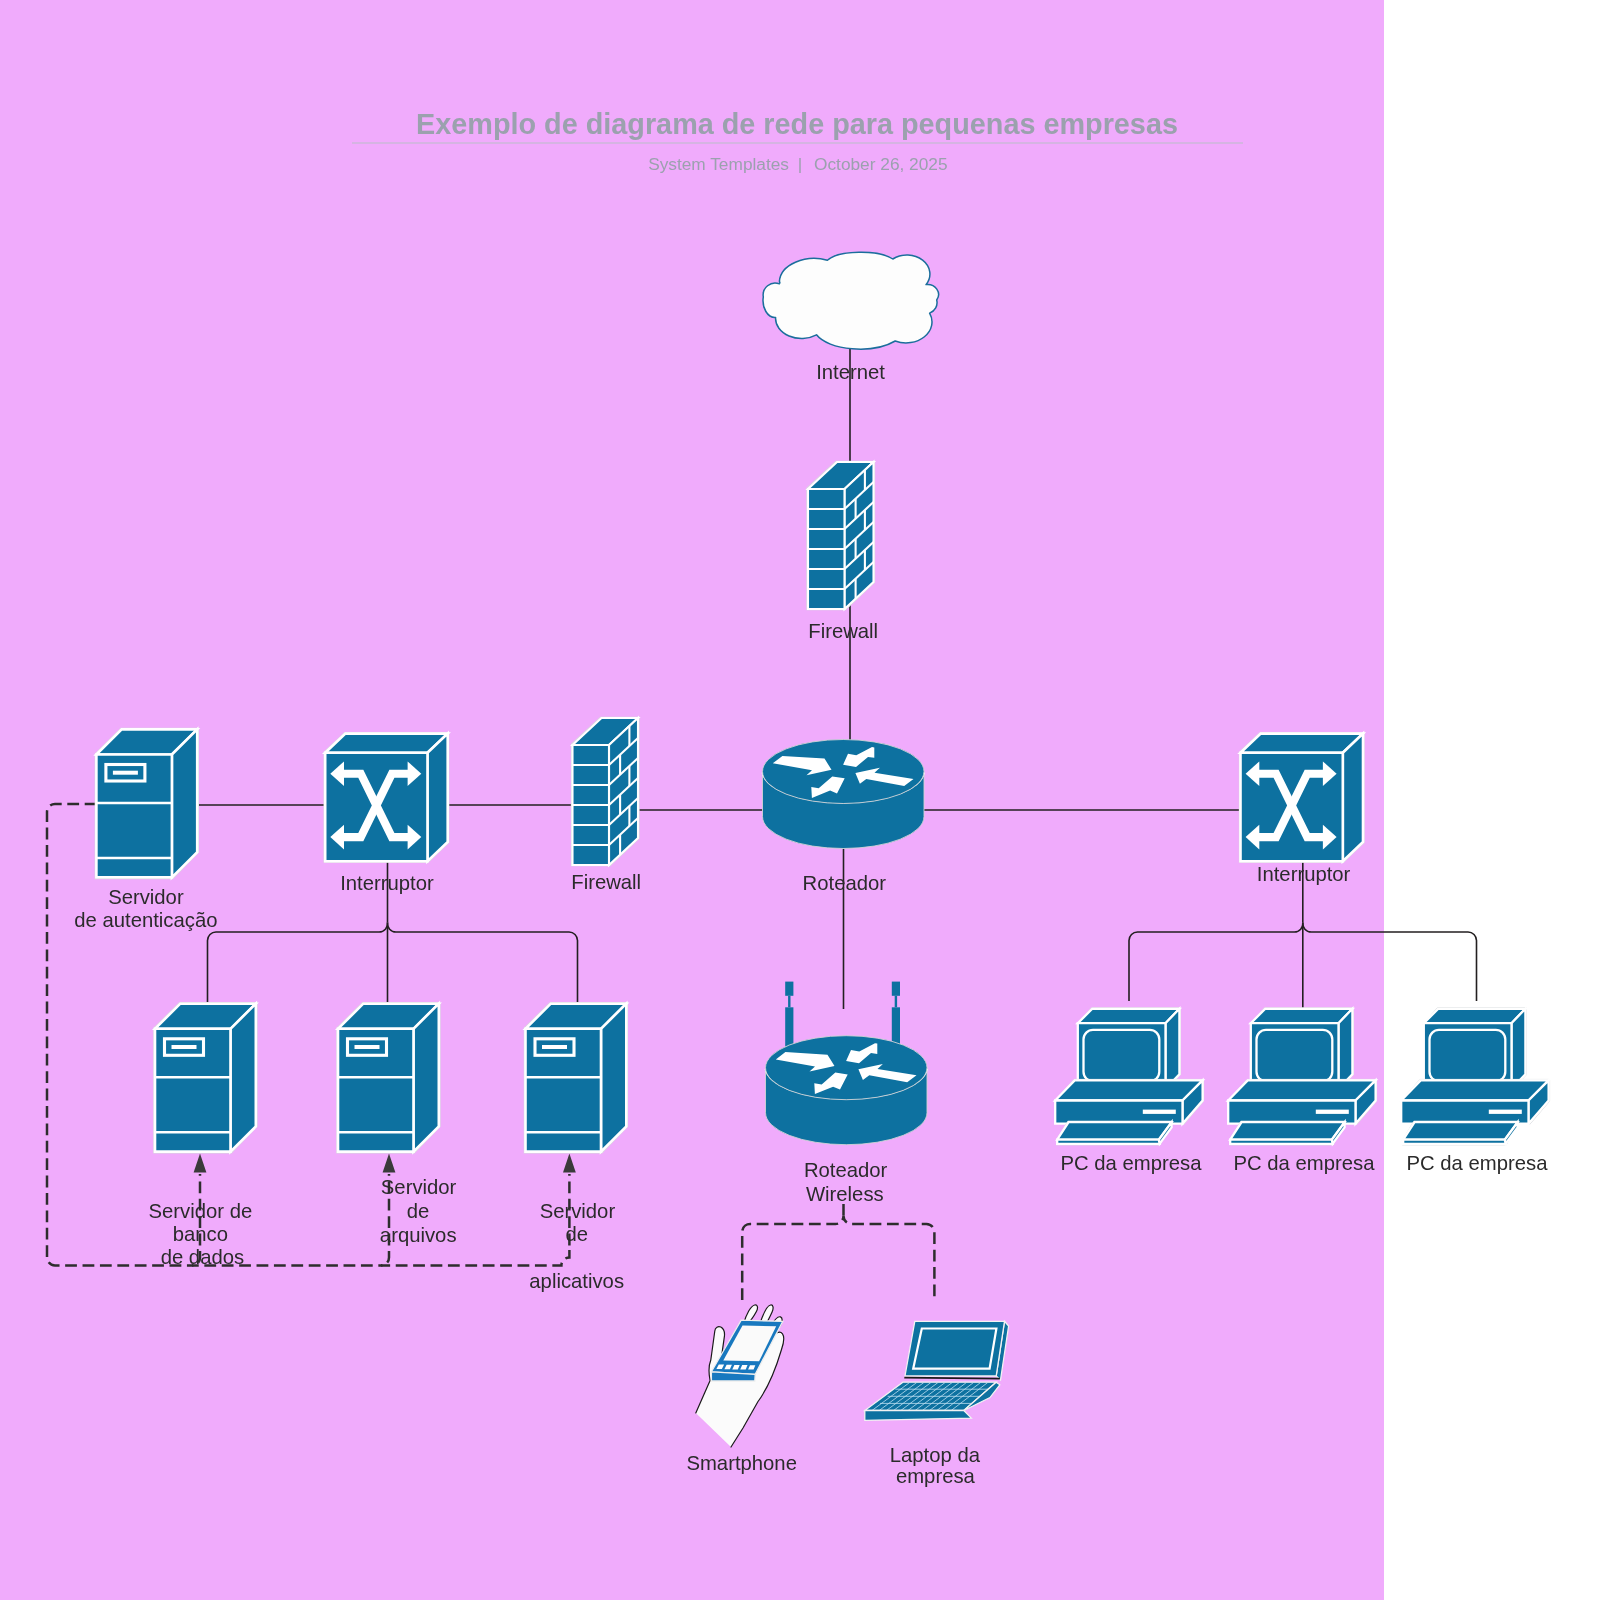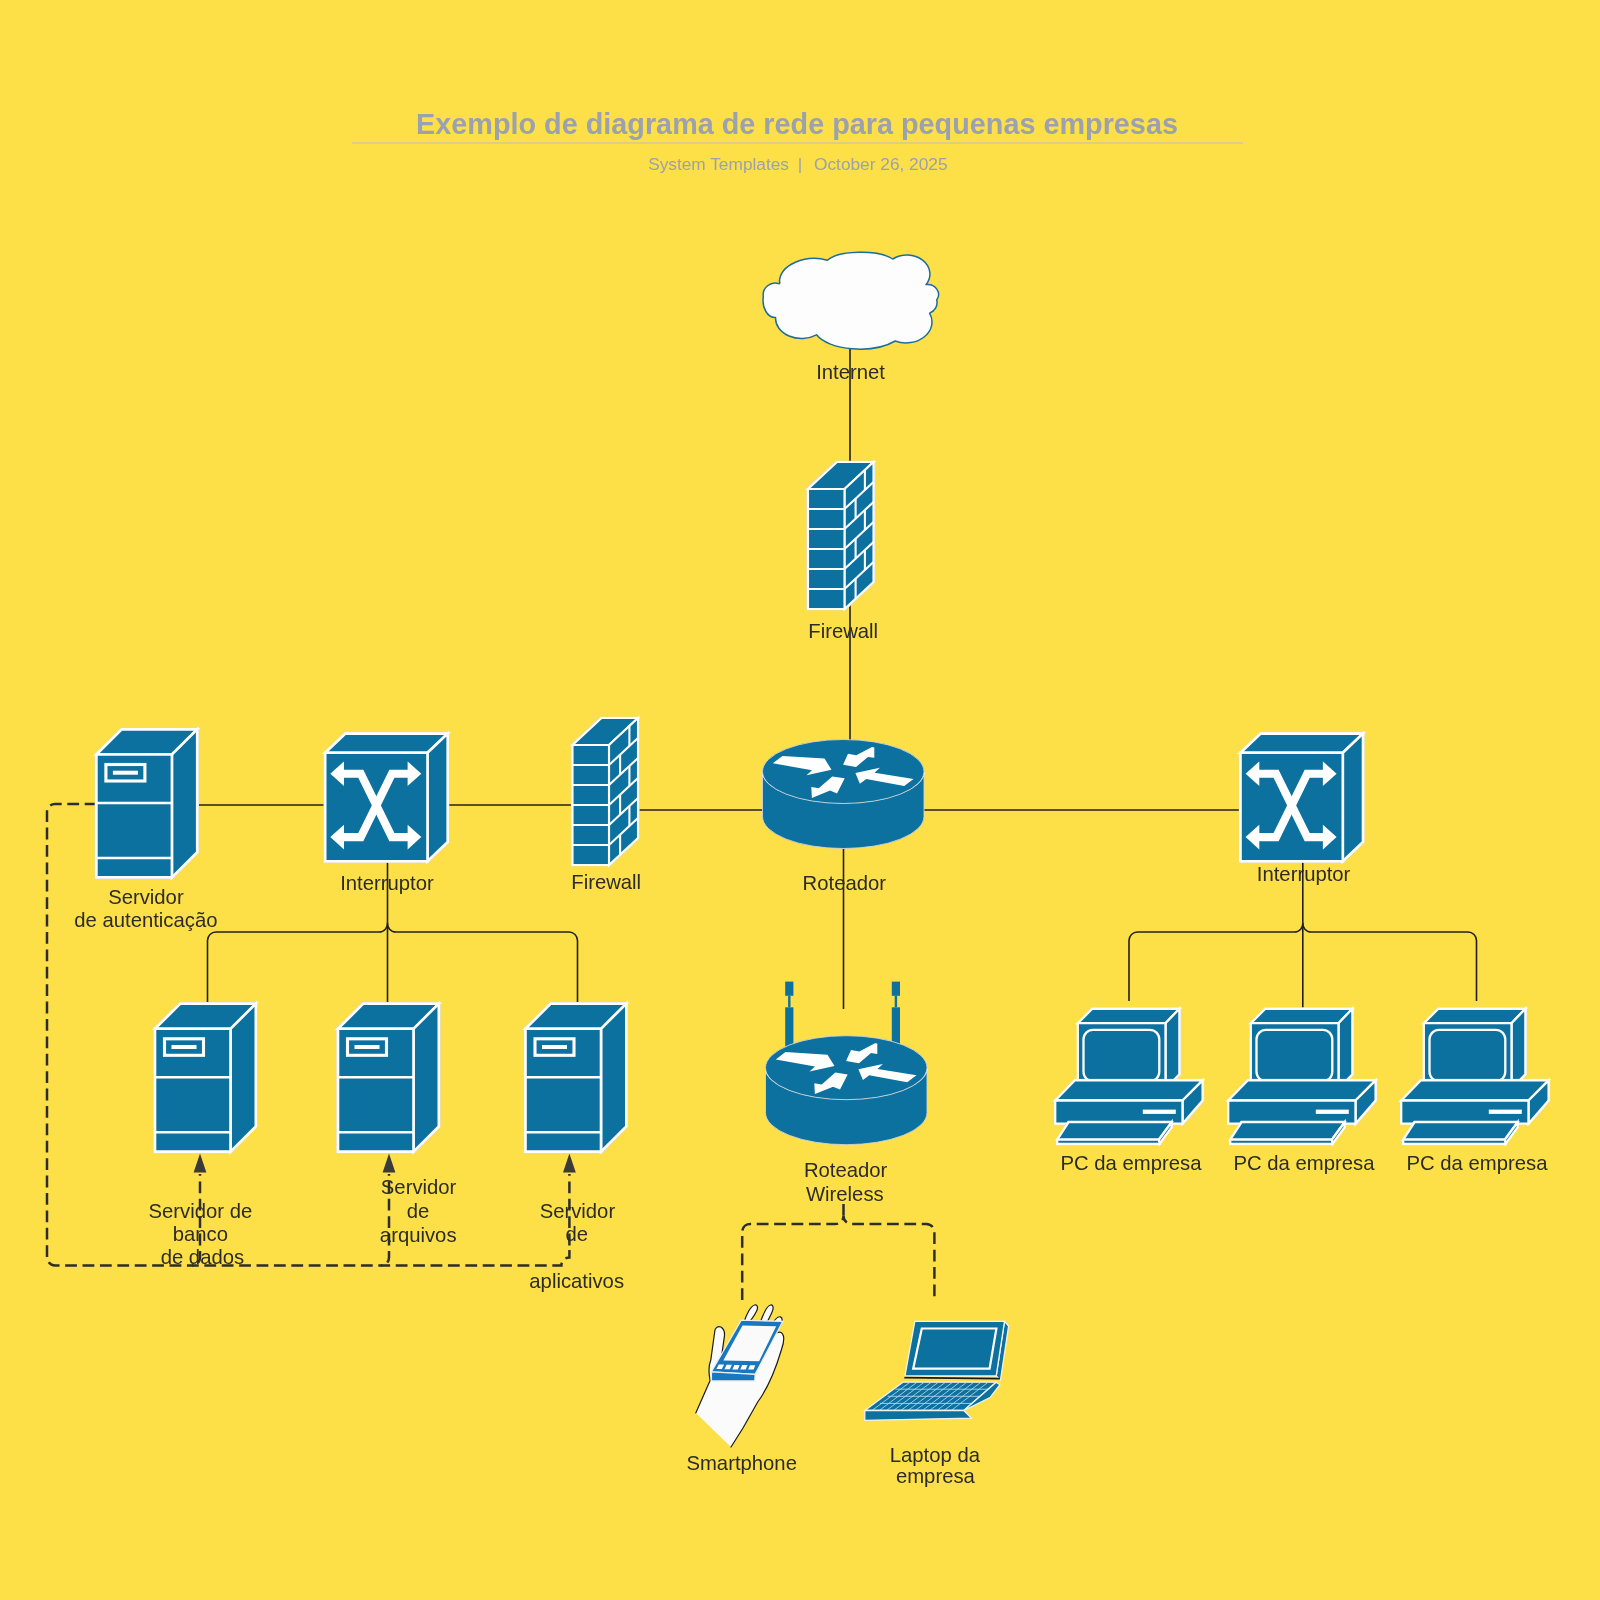--- a/index.html
+++ b/index.html
@@ -1,17 +1,17 @@
 <!DOCTYPE html>
 <html><head>
 <meta charset="utf-8">
 <style>
   html,body{margin:0;padding:0;}
   body{width:1600px;height:1600px;background:#ffffff;font-family:"Liberation Sans",sans-serif;overflow:hidden;}
-  #page{position:relative;width:1600px;height:1600px;background:#fde047;}
+  #page{position:relative;width:1384px;height:1600px;background:#f0abfc;}
   svg{display:block;position:absolute;top:0;left:0;}
   .ttl{font-family:"Liberation Sans",sans-serif;font-weight:bold;font-size:28.8px;fill:#9ba1ae;}
   .sub{font-family:"Liberation Sans",sans-serif;font-size:17.3px;fill:#9ba1ae;}
   .lbl{font-family:"Liberation Sans",sans-serif;font-size:20.3px;fill:#2b2b2b;}
   .link{stroke:#231f20;stroke-width:1.6;fill:none;}
   .dlink{stroke:#2d2d2d;stroke-width:2.5;fill:none;stroke-dasharray:11.8 5.6;}
 </style>
 </head>
 <body>
 

